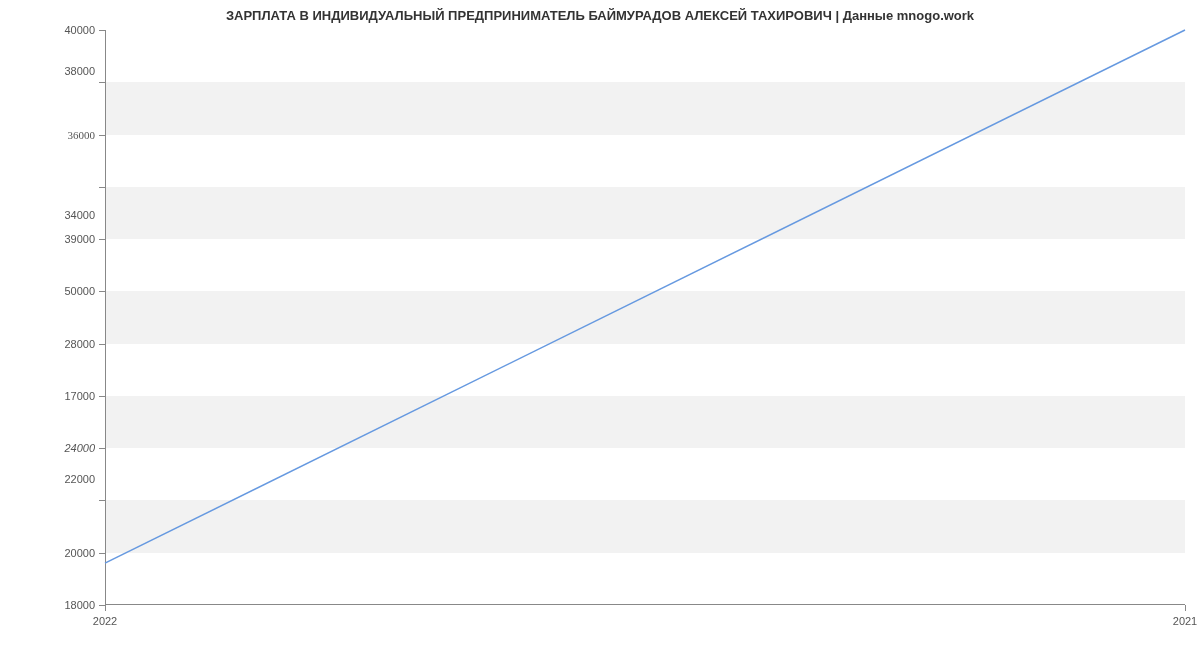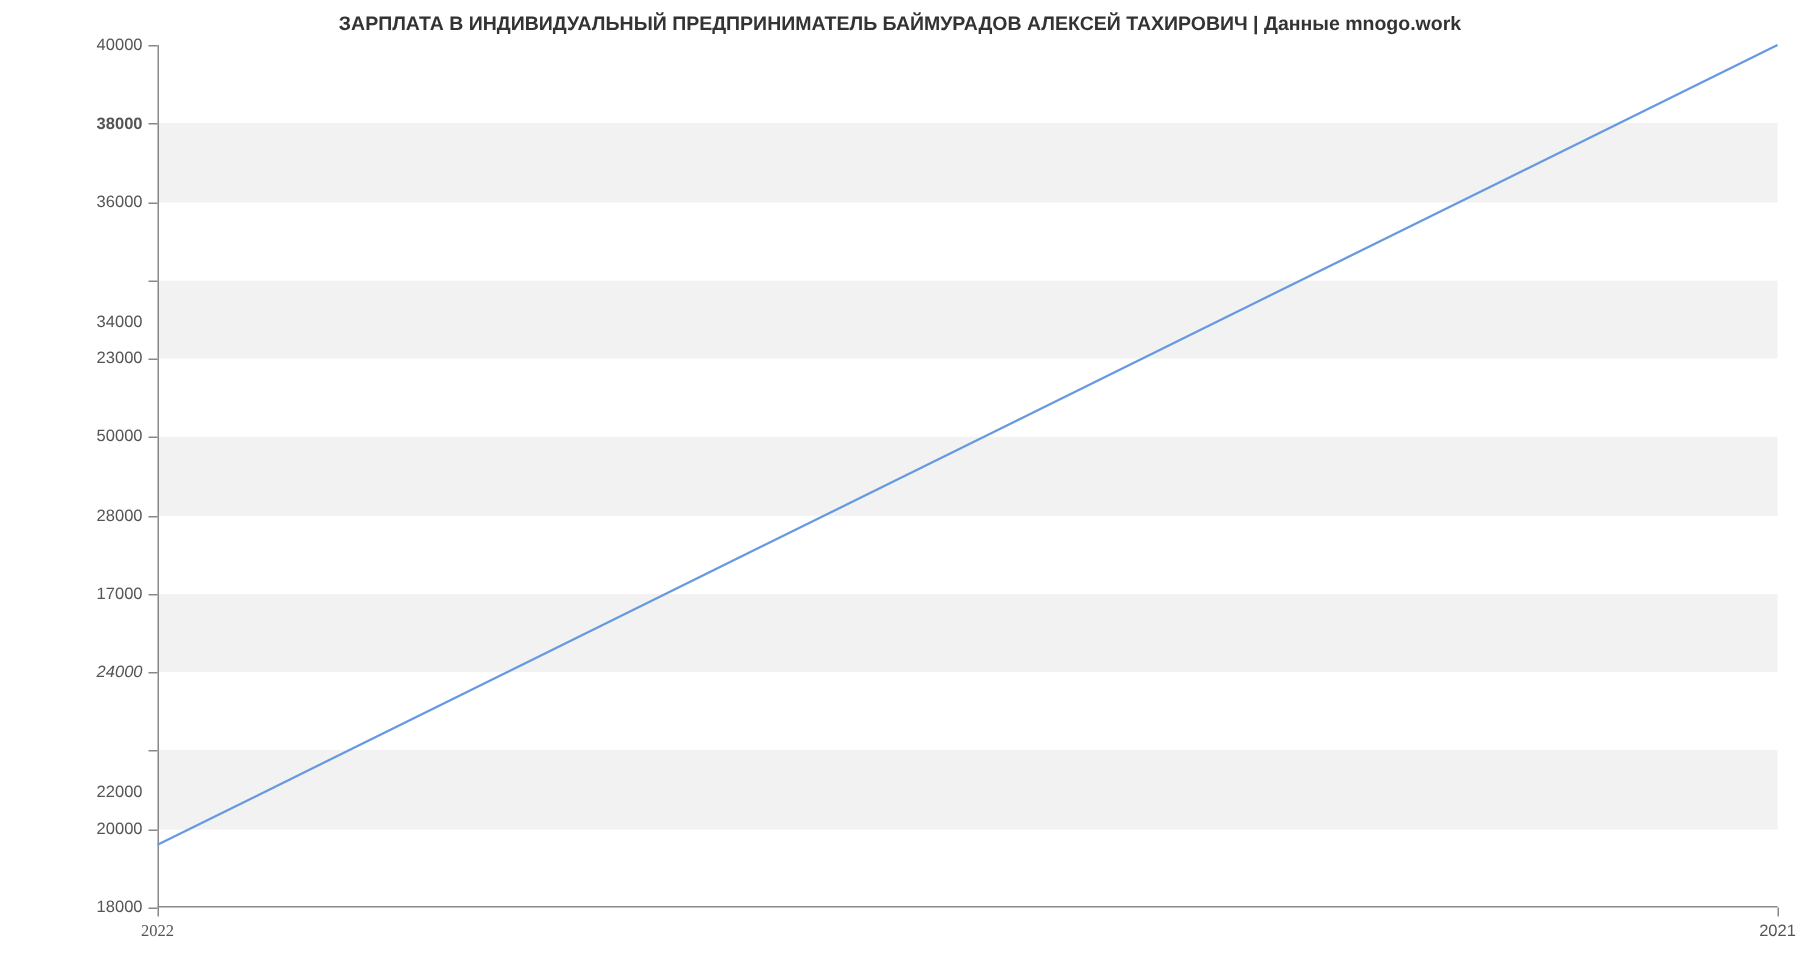--- a/index.html
+++ b/index.html
@@ -109,43 +109,43 @@
         <div class="grid-band" style="top: 0px; height: 52.2727px; background: rgb(255, 255, 255);"></div>
       </div>
     <div class="axis-line y-axis-line"></div>
     <div class="axis-line x-axis-line"></div>
     <div id="yticks">
         <div class="y-tick" style="top: 575px;"></div>
         <div class="y-label" style="top: 575px;">18000</div>
         <div class="y-tick" style="top: 522.727px;"></div>
         <div class="y-label" style="top: 522.727px;">20000</div>
         <div class="y-tick" style="top: 470.455px;"></div>
-        <div class="y-label" style="top: 498px; text-align: right;">22000</div>
+        <div class="y-label" style="top: 449px; text-align: right;">22000</div>
         <div class="y-tick" style="top: 418.182px;"></div>
         <div class="y-label" style="top: 418.182px; font-style: italic;">24000</div>
         <div class="y-tick" style="top: 365.909px;"></div>
         <div class="y-label" style="top: 365.909px;">17000</div>
         <div class="y-tick" style="top: 313.636px;"></div>
         <div class="y-label" style="top: 313.636px;">28000</div>
         <div class="y-tick" style="top: 261.364px;"></div>
         <div class="y-label" style="top: 261.364px;">50000</div>
         <div class="y-tick" style="top: 209.091px;"></div>
-        <div class="y-label" style="top: 209.091px;">23000</div>
+        <div class="y-label" style="top: 209.091px;">39000</div>
         <div class="y-tick" style="top: 156.818px;"></div>
         <div class="y-label" style="top: 156.818px; margin-top: 28px;">34000</div>
         <div class="y-tick" style="top: 104.545px;"></div>
-        <div class="y-label" style="top: 104.545px;">36000</div>
+        <div class="y-label" style="top: 104.545px; font-family: Liberation Serif, serif;">36000</div>
         <div class="y-tick" style="top: 52.2727px;"></div>
-        <div class="y-label" style="top: 53px; font-weight: bold;">38000</div>
+        <div class="y-label" style="top: 41px;">38000</div>
         <div class="y-tick" style="top: 0px;"></div>
         <div class="y-label" style="top: 0px;">40000</div>
       </div>
     <div id="xticks">
         <div class="x-tick" style="left: 0px;"></div>
-        <div class="x-label" style="left: 0px; font-family: Liberation Serif, serif;">2022</div>
+        <div class="x-label" style="left: 0px;">2022</div>
         <div class="x-tick" style="left: 1080px;"></div>
         <div class="x-label" style="left: 1080px;">2021</div>
       </div>
     <svg class="line-svg" viewBox="0 0 1080 575" preserveAspectRatio="none">
       <polyline id="dataline" fill="none" stroke-width="1.5" points="0,533.1818181818182 1080,0" stroke="#6699e0"></polyline>
     </svg>
   </div>
 </div>
 
 </body></html>

